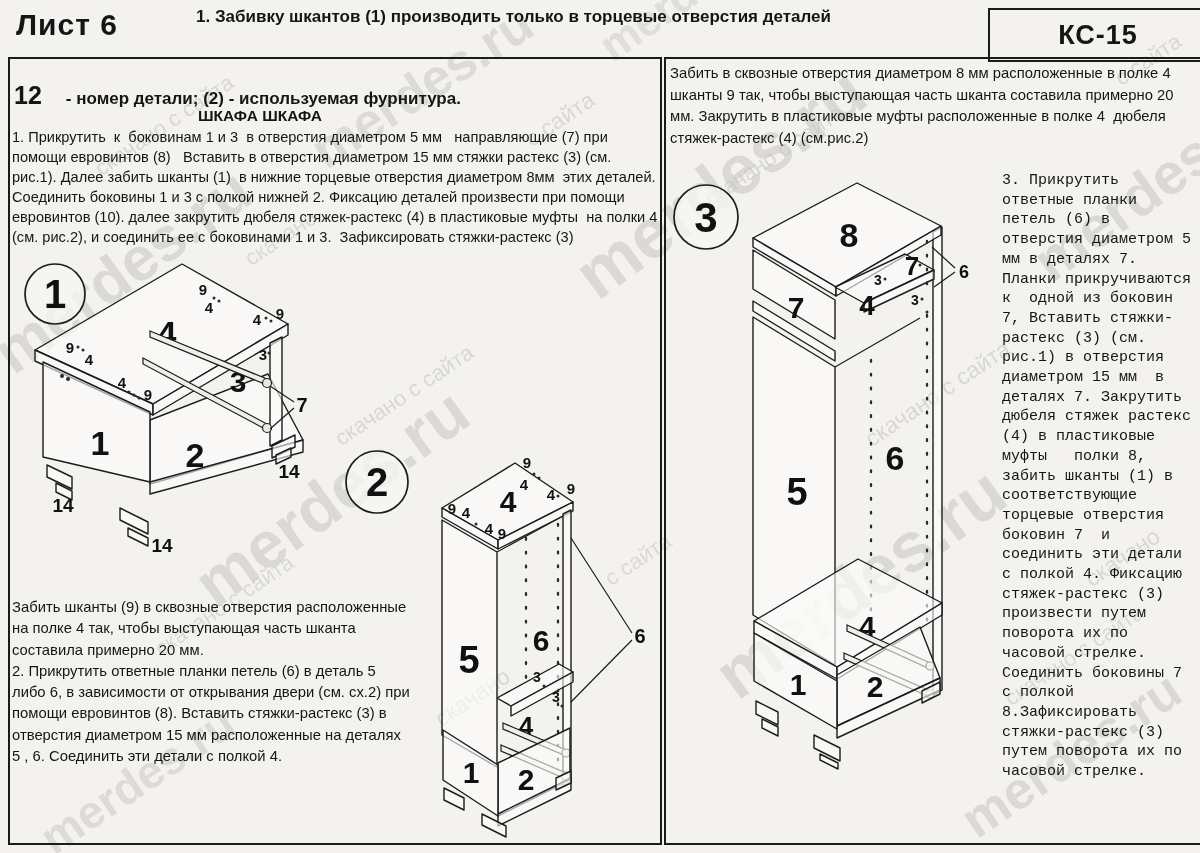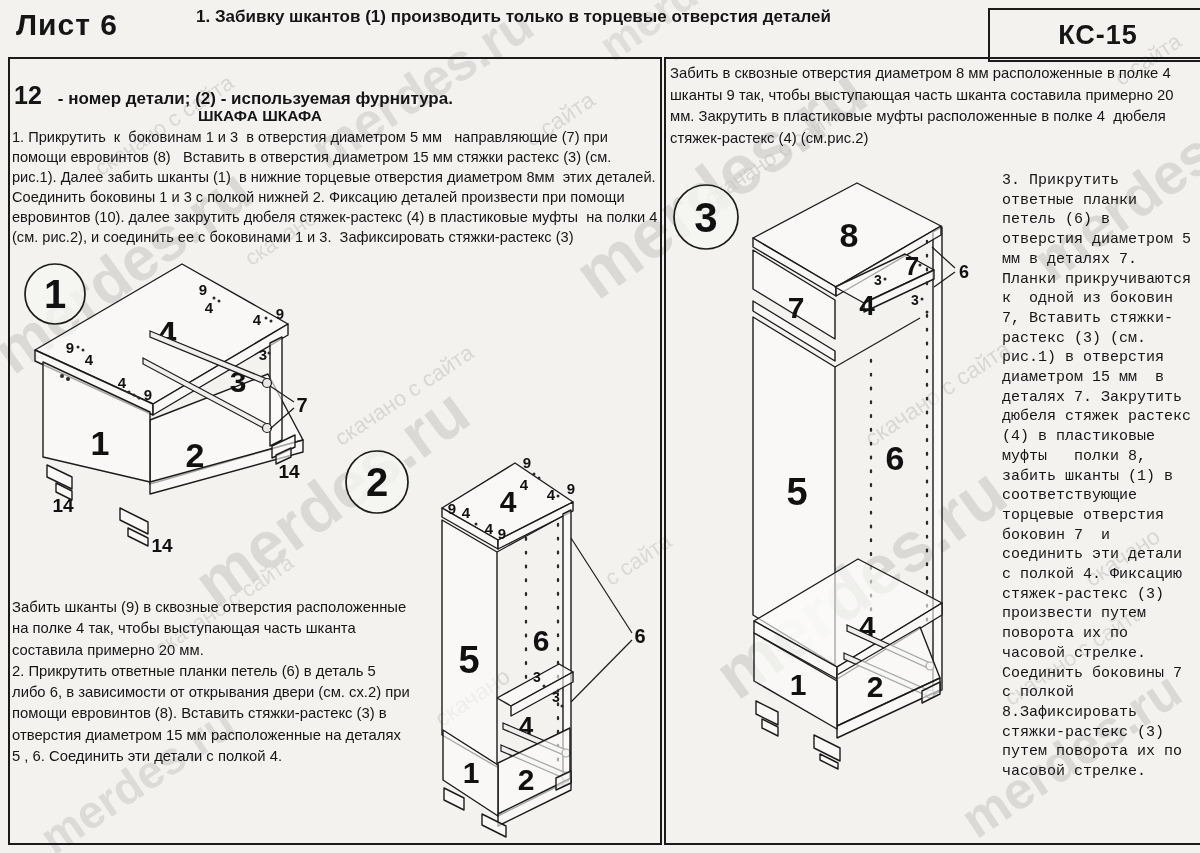--- a/index.html
+++ b/index.html
@@ -9,21 +9,21 @@
   .wm{position:absolute;font-weight:bold;color:#c2c1be;white-space:nowrap;transform-origin:left top;}
   .wm.small{color:#c7c6c2;font-weight:normal;}
   .content{position:absolute;inset:0;z-index:2;}
   .abs{position:absolute;}
   .box{position:absolute;border:2px solid #1b1b1b;background:transparent;}
   .sheet{font-size:30px;font-weight:bold;letter-spacing:1px;}
   .notes{font-size:17px;font-weight:bold;line-height:23px;white-space:pre-wrap;}
   .model{font-size:27px;font-weight:bold;text-align:center;line-height:50px;letter-spacing:1px;}
   .leg-title{font-size:17.5px;font-weight:bold;}
   .leg-line{display:flex;align-items:baseline;font-weight:bold;}
-  .leg-num{font-size:25px;margin-right:16px;}
+  .leg-num{font-size:25px;margin-right:24px;}
   .leg-desc{font-size:17px;}
   .leg-sub{font-size:15.5px;font-weight:bold;text-align:center;}
   .para{white-space:pre-wrap;}
   .p-step1{font-size:14.6px;line-height:20px;}
   .p-cont{font-size:15px;line-height:21.3px;}
   .p-step2{font-size:14.8px;line-height:21.3px;}
   .p-intro{font-size:14.8px;line-height:21.5px;}
   .p-step3{font-size:15px;line-height:19.7px;font-family:Liberation Mono, monospace;}
   .p-footer{font-size:16px;font-weight:bold;}
   .p-cont2{font-size:15.5px;font-weight:bold;text-align:right;}

